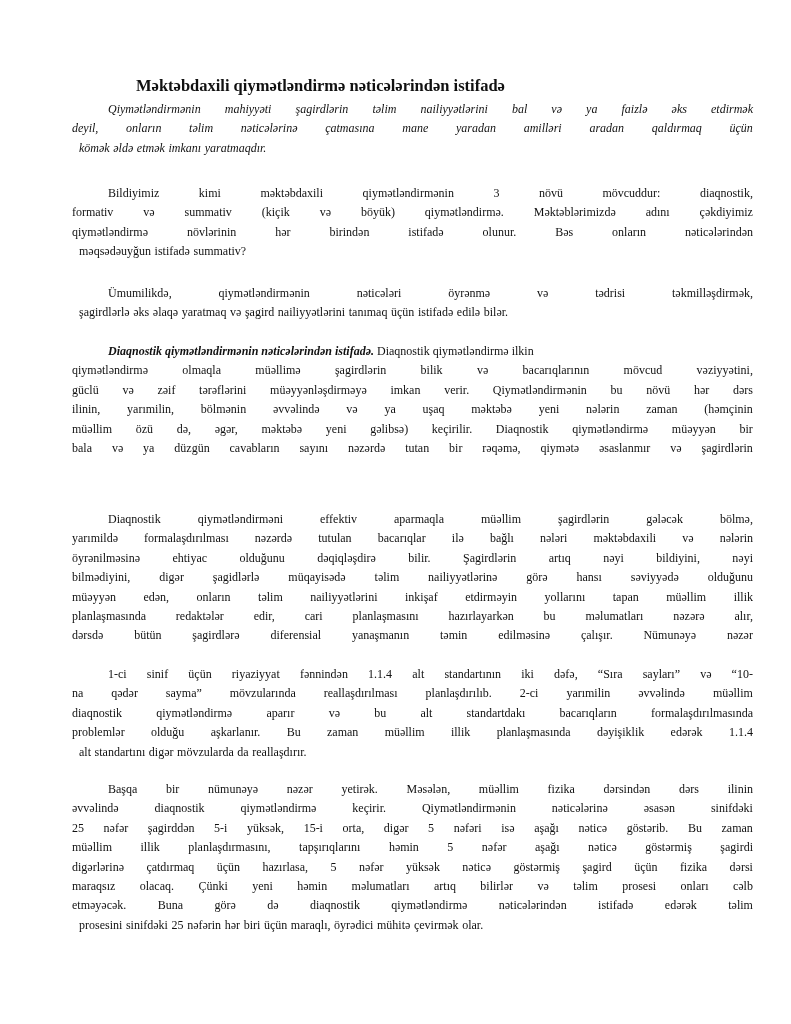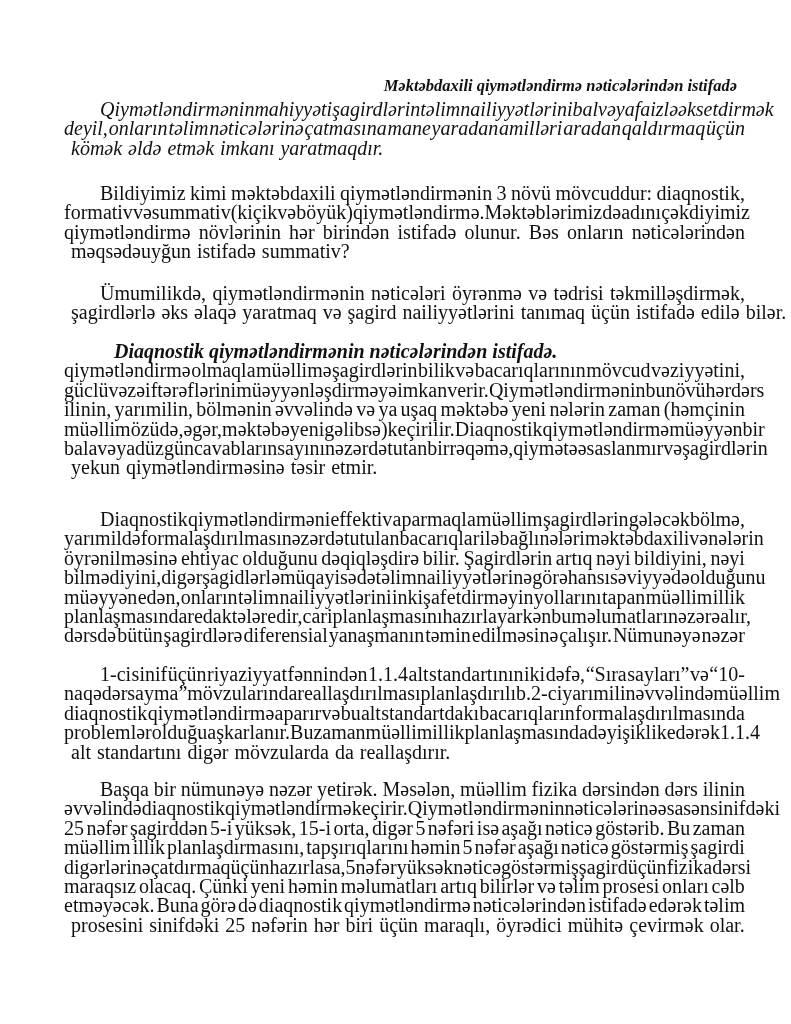--- a/index.html
+++ b/index.html
@@ -1,23 +1,23 @@
 <!DOCTYPE html>
 <html><head>
 <meta charset="utf-8">
 <style>
   html, body { margin:0; padding:0; background:#ffffff; }
   body { width:791px; height:1024px; position:relative; overflow:hidden;
          font-family:"Liberation Serif", serif; color:#111; }
   .page { position:absolute; left:56px; top:0; width:681px; }
-  .title { position:absolute; left:0; width:681px; top:76px; text-align:right;
-           font-weight:bold; font-size:16.5px; padding-left:80px; box-sizing:border-box;font-style:italic; }
-  .block { position:absolute; left:8px; width:681px; font-size:20px; line-height:19.4px; }
+  .title { position:absolute; left:0; width:681px; top:76px; text-align:left;
+           font-weight:bold; font-size:16.5px; padding-left:80px; box-sizing:border-box; }
+  .block { position:absolute; left:16px; width:681px; font-size:12px; line-height:19.4px; }
   .it { font-style:italic; }
-  .bi { font-style:italic; font-weight:bold;margin-left:14px; }
+  .bi { font-style:italic; font-weight:bold; }
   .jl { display:flex; justify-content:space-between; white-space:nowrap; height:19.4px; }
   .jl.ind { padding-left:36px; }
   .ll { display:flex; justify-content:flex-start; gap:0.3em; white-space:nowrap; height:19.4px;margin-left:7px; }
 </style>
 </head>
 <body>
 
 <div class="page">
   <div class="title">Məktəbdaxili qiymətləndirmə nəticələrindən istifadə</div>
 
@@ -120,20 +120,21 @@
         <span>üçün</span>
         <span>istifadə</span>
         <span>edilə</span>
         <span>bilər.</span>
       </div>
   </div>
 
   <div class="block" style="top:342px">
     <div class="jl ind" style="justify-content:flex-start;">
       <span class="bi">Diaqnostik qiymətləndirmənin nəticələrindən istifadə.</span>
+      <span style="white-space:pre"> Diaqnostik qiymətləndirmə ilkin</span>
     </div>
     <div class="jl">
         <span>qiymətləndirmə</span>
         <span>olmaqla</span>
         <span>müəllimə</span>
         <span>şagirdlərin</span>
         <span>bilik</span>
         <span>və</span>
         <span>bacarıqlarının</span>
         <span>mövcud</span>
@@ -189,26 +190,20 @@
         <span>cavabların</span>
         <span>sayını</span>
         <span>nəzərdə</span>
         <span>tutan</span>
         <span>bir</span>
         <span>rəqəmə,</span>
         <span>qiymətə</span>
         <span>əsaslanmır</span>
         <span>və</span>
         <span>şagirdlərin</span>
-      </div>
-    <div class="ll">
-        <span>yekun</span>
-        <span>qiymətləndirməsinə</span>
-        <span>təsir</span>
-        <span>etmir.</span>
       </div>
   </div>
 
   <div class="block" style="top:510px">
     <div class="jl ind">
         <span>Diaqnostik</span>
         <span>qiymətləndirməni</span>
         <span>effektiv</span>
         <span>aparmaqla</span>
         <span>müəllim</span>

